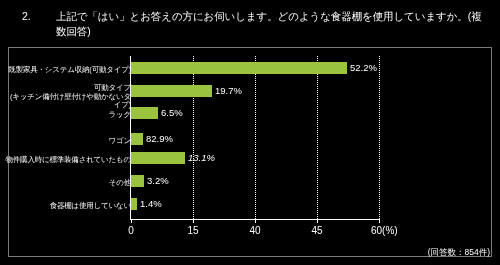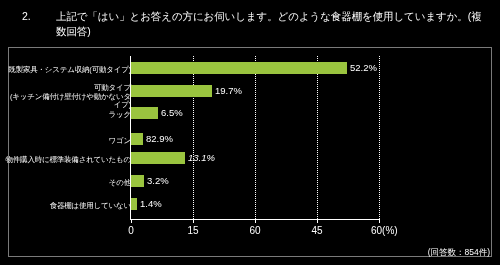--- a/index.html
+++ b/index.html
@@ -170,21 +170,21 @@
           <div class="gridline" style="left: 246px;"></div>
           <div class="gridline" style="left: 308px;"></div>
           <div class="gridline" style="left: 370px;"></div>
         </div>
       <div id="ticks">
           <div class="tick-mark" style="left: 122px;"></div>
           <div class="xtick-label" style="left: 122px;">0</div>
           <div class="tick-mark" style="left: 184px;"></div>
           <div class="xtick-label" style="left: 184px;">15</div>
           <div class="tick-mark" style="left: 246px;"></div>
-          <div class="xtick-label" style="left: 246px;">60</div>
+          <div class="xtick-label" style="left: 246px;">40</div>
           <div class="tick-mark" style="left: 308px;"></div>
           <div class="xtick-label" style="left: 308px;">45</div>
           <div class="tick-mark" style="left: 370px;"></div>
           <div class="xtick-label last" style="left: 370px;">60(%)</div>
         </div>
       <div id="rows">
           <div class="row" style="top: 12px;">
             <div class="row-label" style="top: 6px;">既製家具・システム収納(可動タイプ)</div>
             <div class="bar" style="width: 216px; top: 2px; background: rgb(154, 196, 63);"></div>
             <div class="bar-value" style="left: 341px; top: 2px;">52.2%</div>

